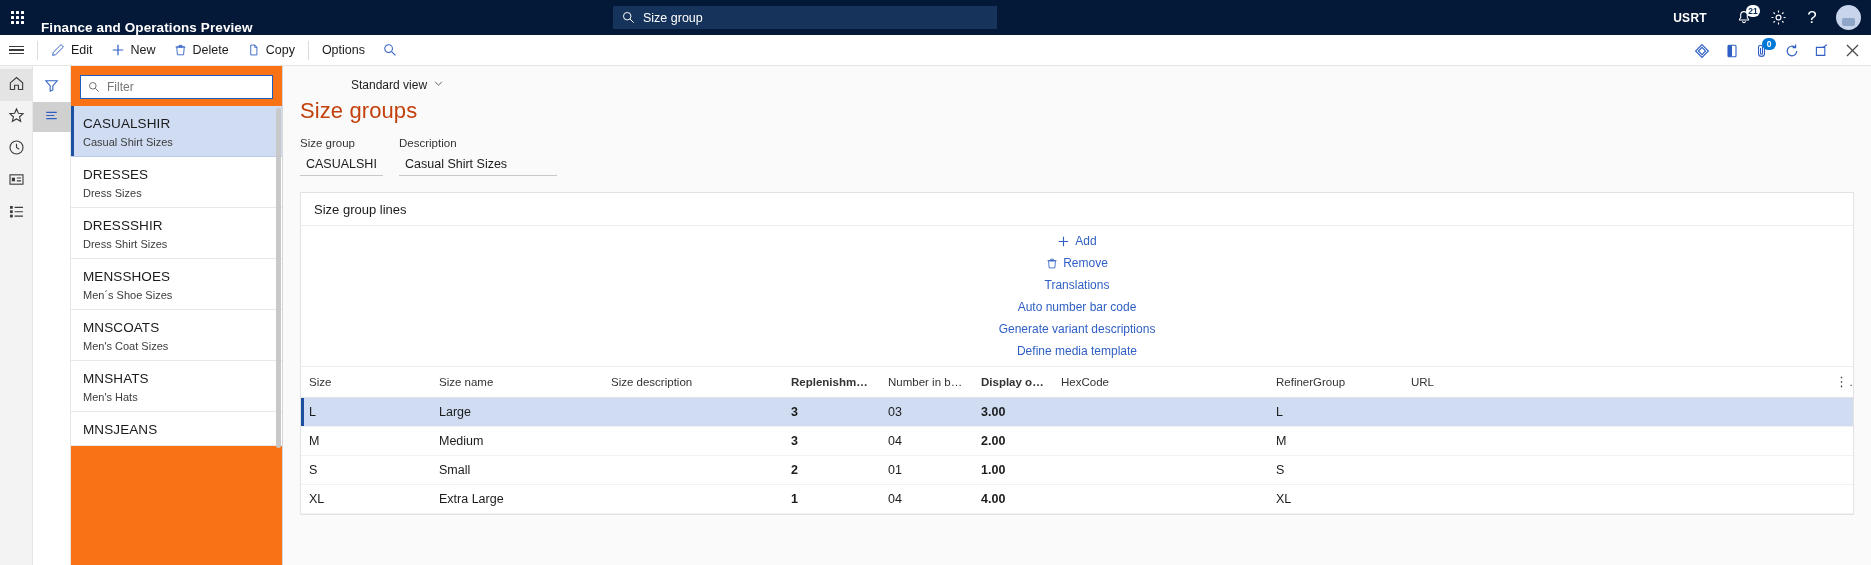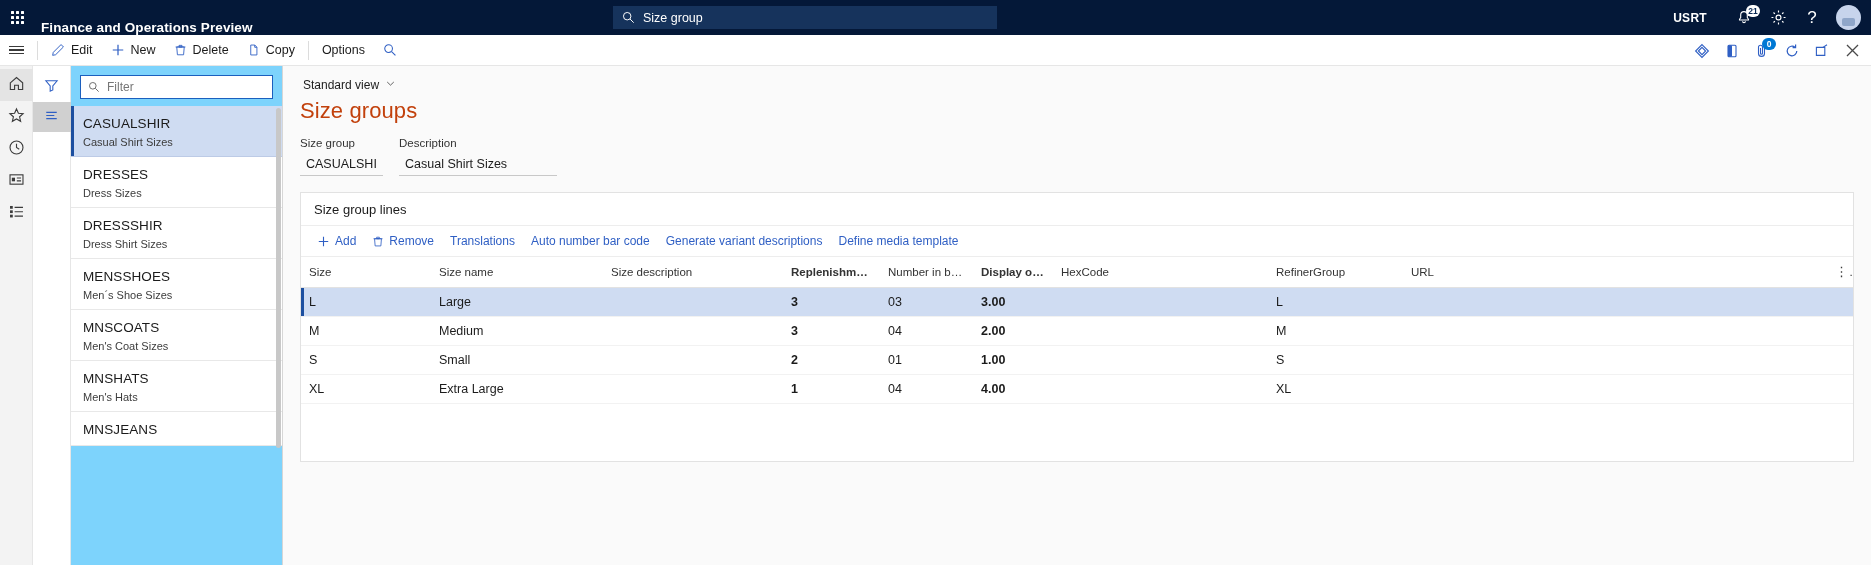--- a/index.html
+++ b/index.html
@@ -119,21 +119,21 @@
     padding-top: 6px;
   }
   .frail-btn {
     width: 38px; height: 30px;
     display:flex; align-items:center; justify-content:center; cursor:pointer;
   }
   .frail-btn.active { background: #d0d0d0; }
 
   
   .listpane {
-    width: 212px; background: #7dd3fc;
+    width: 212px; background: #f97316;
     border-right: 1px solid #d6d6d6;
     position: relative; overflow: hidden;
   }
   .filterbox {
     margin: 9px 9px 6px 9px;
     height: 24px; border: 1px solid #1b5fbe;
     display: flex; align-items: center; padding: 0 7px;
     background: #fff; cursor: text;
   }
   .filterbox .mag { margin-right: 7px; display:flex; }
@@ -160,21 +160,21 @@
   .list-vscroll {
     position: absolute; right: 1px; top: 42px; width: 5px; height: 340px;
     background: #c8c8c8; border-radius: 3px;
   }
 
   
   .mainpane { flex: 1; background: #fafafa; position: relative; overflow: hidden; }
   .main-inner { padding: 9px 0 0 17px; }
   .viewsel {
     font-size: 12px; color: #1b1b1b; display: inline-flex; align-items: flex-start;
-    cursor: pointer; padding: 2px 3px;
+    cursor: pointer; padding: 2px 3px; margin-left: 48px;
   }
   .viewsel .chev { margin-left: 6px; display: flex; }
   .page-title {
     font-size: 22px; color: #c2410c; font-weight: normal;
     margin: 4px 0 0 0; letter-spacing: .1px;
   }
   .fieldrow { display: flex; margin-top: 13px; }
   .field { margin-right: 16px; }
   .field-label { font-size: 11.5px; color: #333333; margin-bottom: 5px; }
   .field-input {
@@ -196,20 +196,21 @@
   }
   .card-head {
     padding: 9px 13px 8px 13px;
     font-size: 13px; color: #1b1b1b;
     border-bottom: 1px solid #ededed;
   }
   .toolbar2 {
     display: flex; align-items: center;
     padding: 4px 8px 4px 8px;
     border-bottom: 1px solid #ededed;
+    flex-direction: column;
   }
   .tb2-btn {
     display:flex; align-items:center; height: 22px;
     padding: 0 8px; font-size: 12px; color: #2f5fc4;
     cursor: pointer; white-space: nowrap;
   }
   .tb2-btn .ci { margin-right: 5px; display:flex; align-items:center; }
 
   
   table.grid { width: 100%; border-collapse: collapse; table-layout: fixed; }

